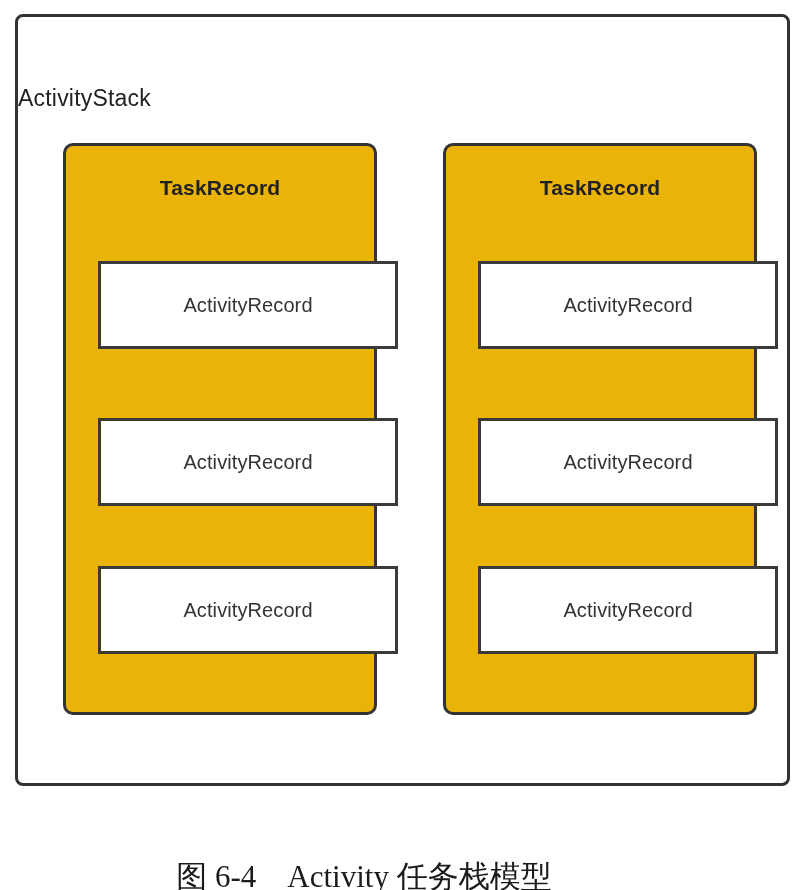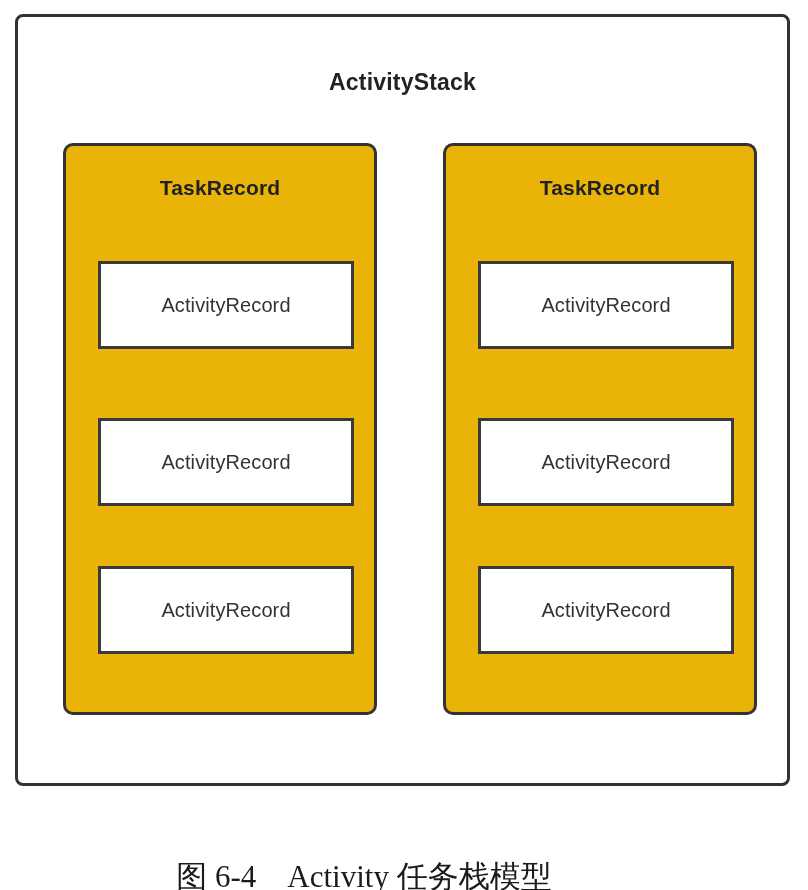--- a/index.html
+++ b/index.html
@@ -25,25 +25,25 @@
     height: 772px;
     box-sizing: border-box;
     border: 3px solid #333333;
     border-radius: 8px;
     background: #ffffff;
   }
 
   #activity-stack-title {
     position: absolute;
     left: 0;
-    top: 52px;
+    top: 68px;
     width: 100%;
-    text-align: center;
+    text-align: left;
     font-size: 23px;
-    font-weight: bold;
+    font-weight: normal;
     letter-spacing: 0.2px;
     color: #222222;
   }
 
   
   .task-record {
     position: absolute;
     top: 126px;
     width: 314px;
     height: 572px;
@@ -64,21 +64,21 @@
     font-size: 21px;
     font-weight: bold;
     letter-spacing: 0.2px;
     color: #222222;
   }
 
   
   .activity-record {
     position: absolute;
     left: 32px;
-    width: 256px;
+    width: 300px;
     height: 88px;
     box-sizing: border-box;
     border: 3px solid #3a3a3a;
     background: #ffffff;
     display: flex;
     align-items: center;
     justify-content: center;
   }
   .activity-record.row-0 { top: 115px; }
   .activity-record.row-1 { top: 272px; }

